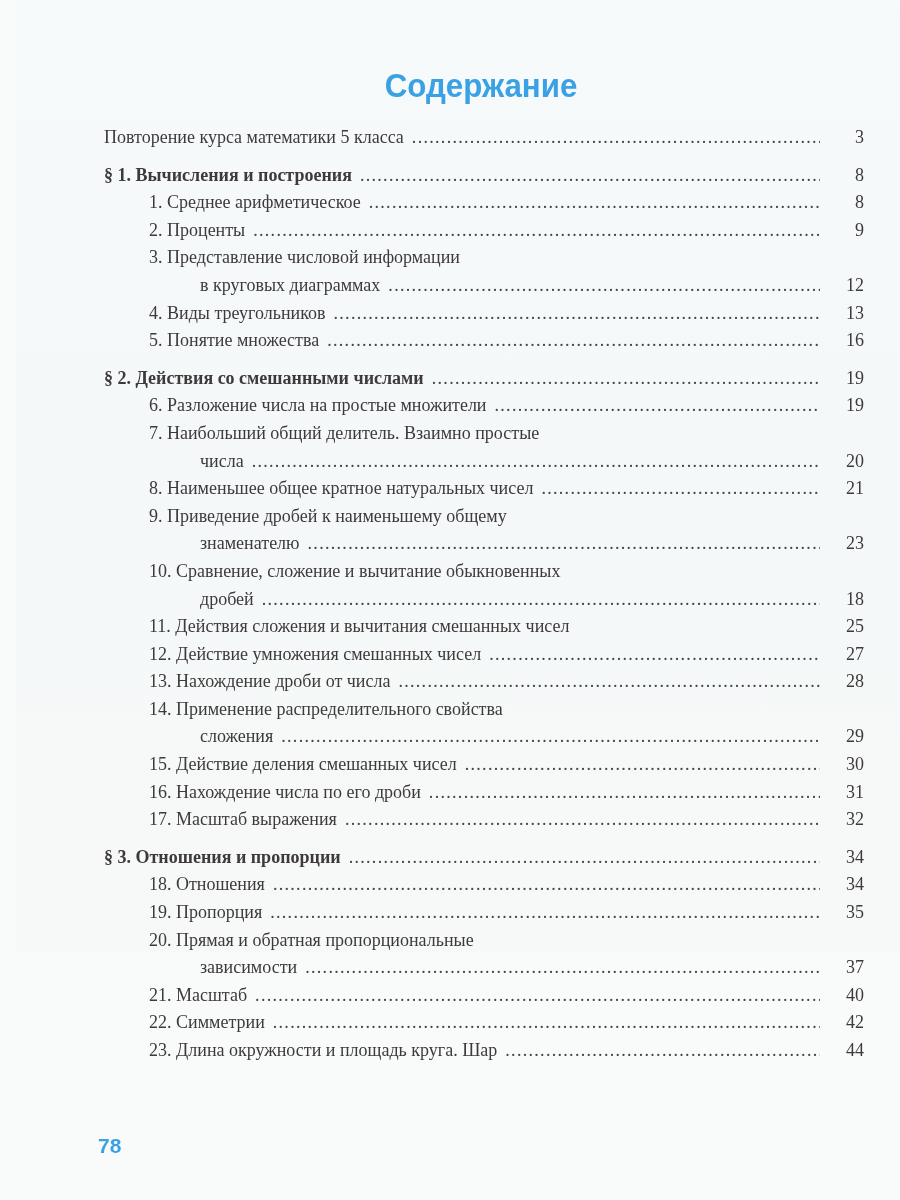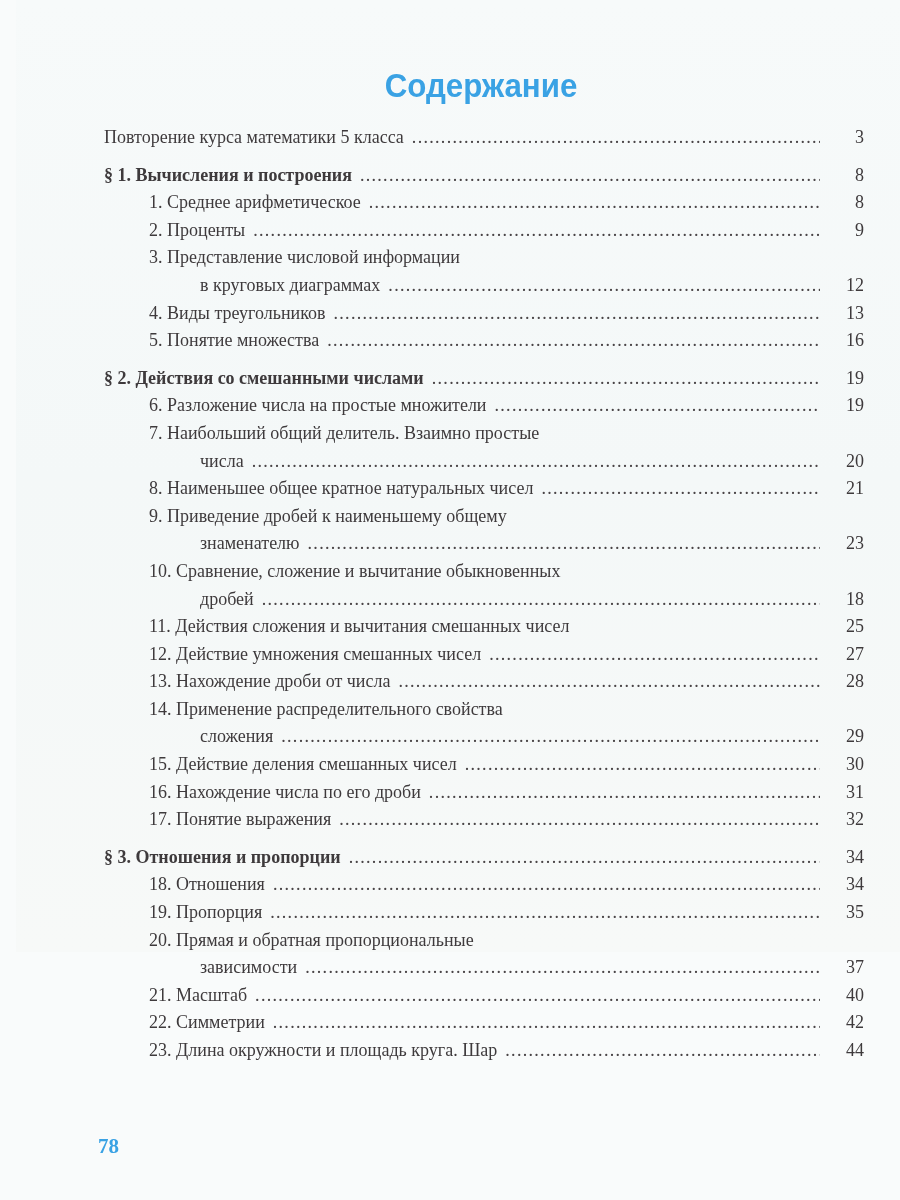--- a/index.html
+++ b/index.html
@@ -75,21 +75,21 @@
       flex: 0 0 auto;
       min-width: 34px;
       text-align: right;
       font-weight: normal;
     }
     .row.bold .page-num { font-weight: normal; }
     .folio {
       position: absolute;
       left: 82px;
       top: 1134px;
-      font-family: Liberation Serif, serif;
+      font-family: Liberation Sans, sans-serif;
       font-weight: bold;
       font-size: 21px;
       color: #3aa2e4;
     }
   </style>
 </head>
 <body>
 
 <div class="page">
   <div class="title">Содержание</div>
@@ -202,21 +202,21 @@
       <span class="label"><span>15.</span> <span>Действие деления смешанных чисел</span></span>
       <span class="leader"></span>
       <span class="page-num">30</span>
     </div>
     <div class="row indent">
       <span class="label"><span>16.</span> <span>Нахождение числа по его дроби</span></span>
       <span class="leader"></span>
       <span class="page-num">31</span>
     </div>
     <div class="row indent">
-      <span class="label"><span>17.</span> <span>Понятие выражения</span></span>
+      <span class="label"><span>17.</span> <span>Масштаб выражения</span></span>
       <span class="leader"></span>
       <span class="page-num">32</span>
     </div>
 
     <div class="row bold gap-top">
       <span class="label">§ 3. Отношения и пропорции</span>
       <span class="leader"></span>
       <span class="page-num">34</span>
     </div>
     <div class="row indent">

